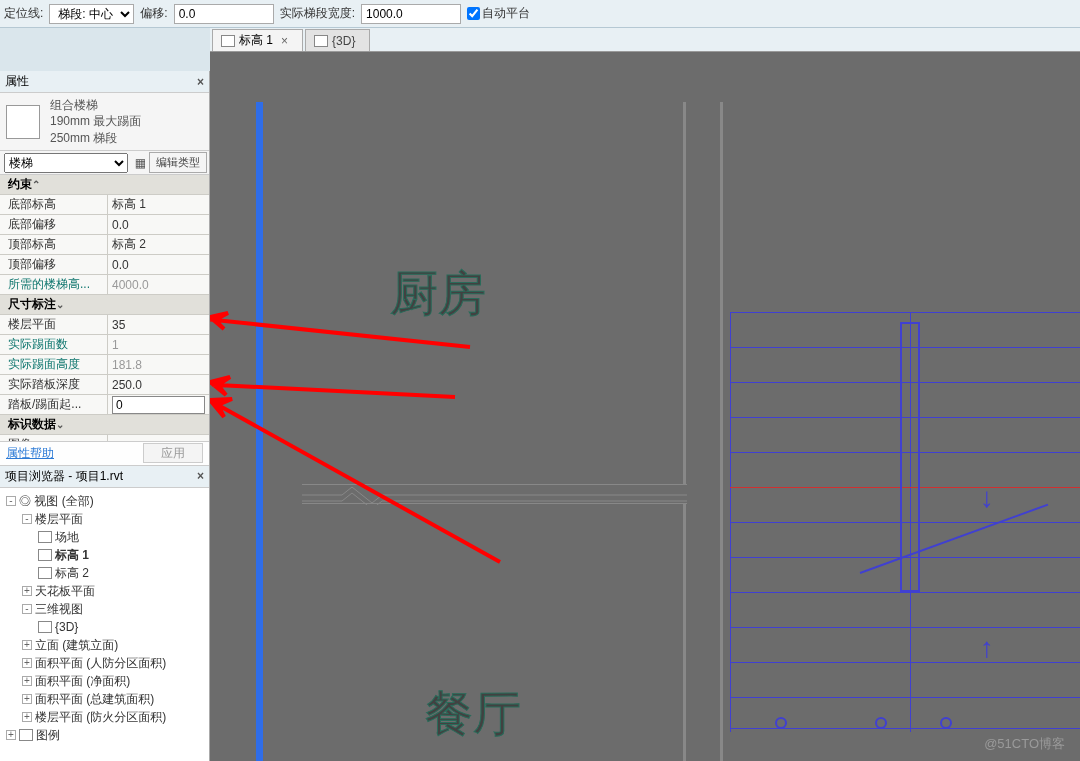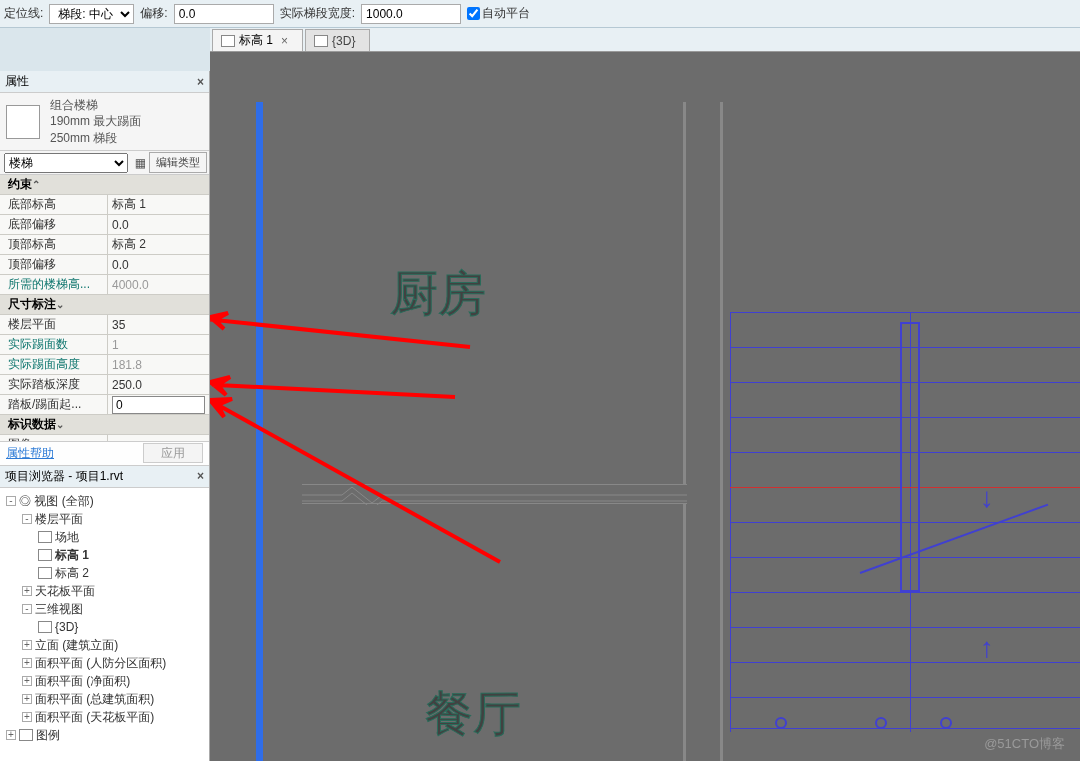--- a/index.html
+++ b/index.html
@@ -201,21 +201,21 @@
             <li><span class="exp">+</span><span>天花板平面</span></li>
             <li><span class="exp">-</span><span>三维视图</span>
               <ul>
                   <li><span class="ico"></span><span>{3D}</span></li>
                 </ul>
             </li>
             <li><span class="exp">+</span><span>立面 (建筑立面)</span></li>
             <li><span class="exp">+</span><span>面积平面 (人防分区面积)</span></li>
             <li><span class="exp">+</span><span>面积平面 (净面积)</span></li>
             <li><span class="exp">+</span><span>面积平面 (总建筑面积)</span></li>
-            <li><span class="exp">+</span><span>面积平面 (天花板平面)</span></li>
+            <li><span class="exp">+</span><span>楼层平面 (防火分区面积)</span></li>
           </ul>
         </li>
         <li><span class="exp">+</span><span class="ico"></span><span>图例</span></li>
       </ul>
     </div>
   </div>
 
   <div class="right-col">
     <div class="view-tabs">
       <div class="view-tab">

